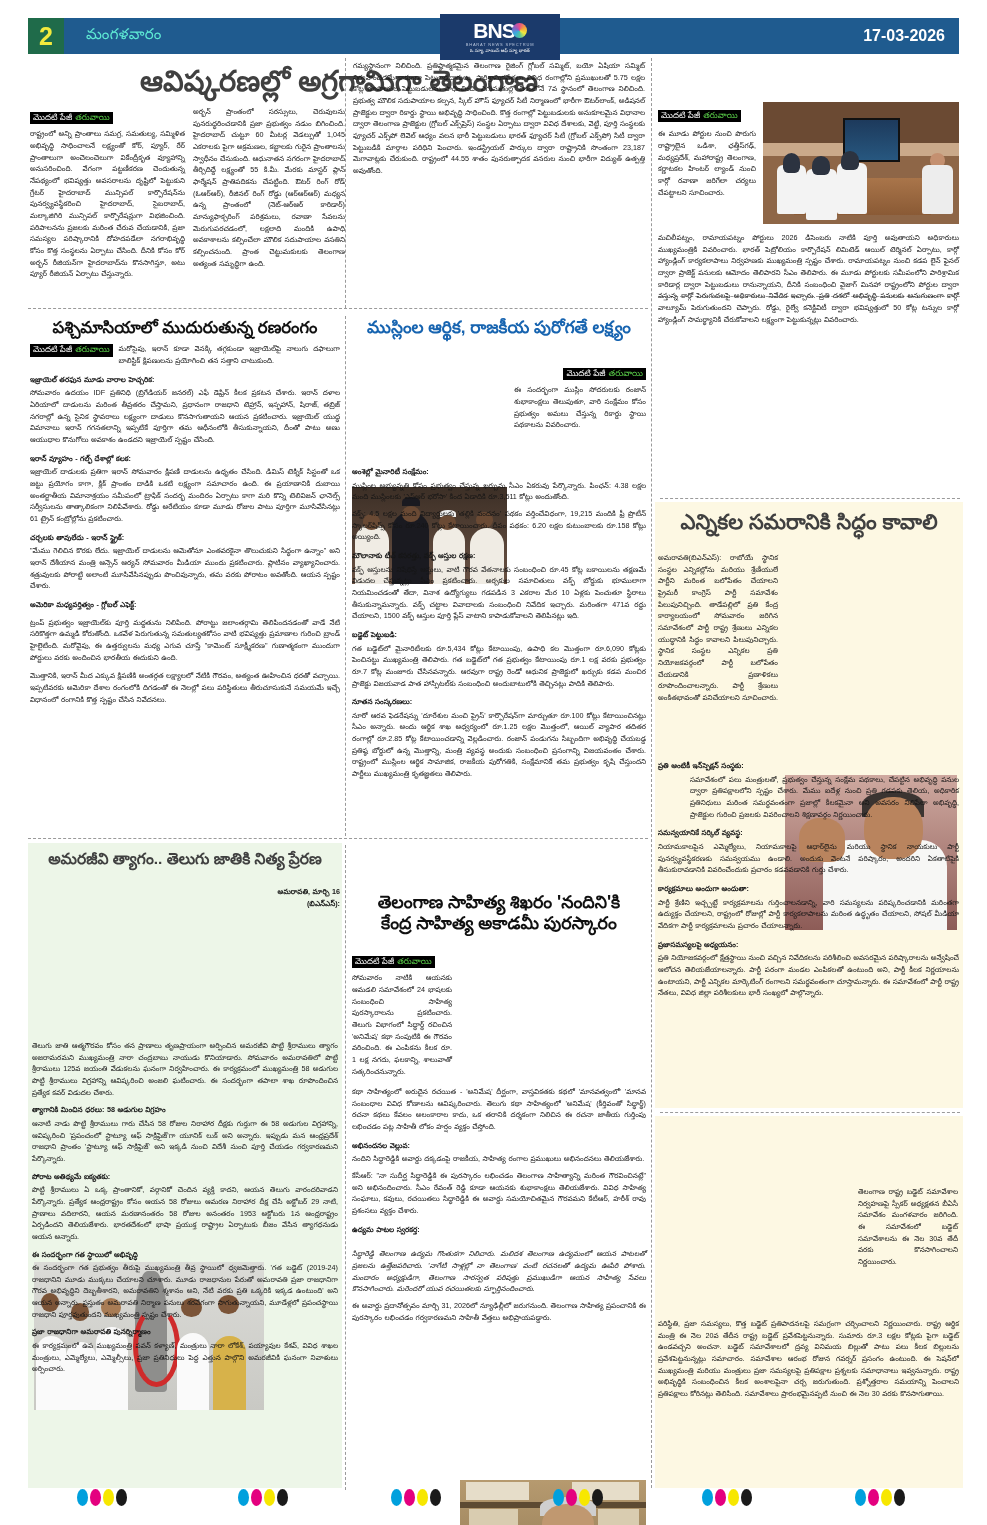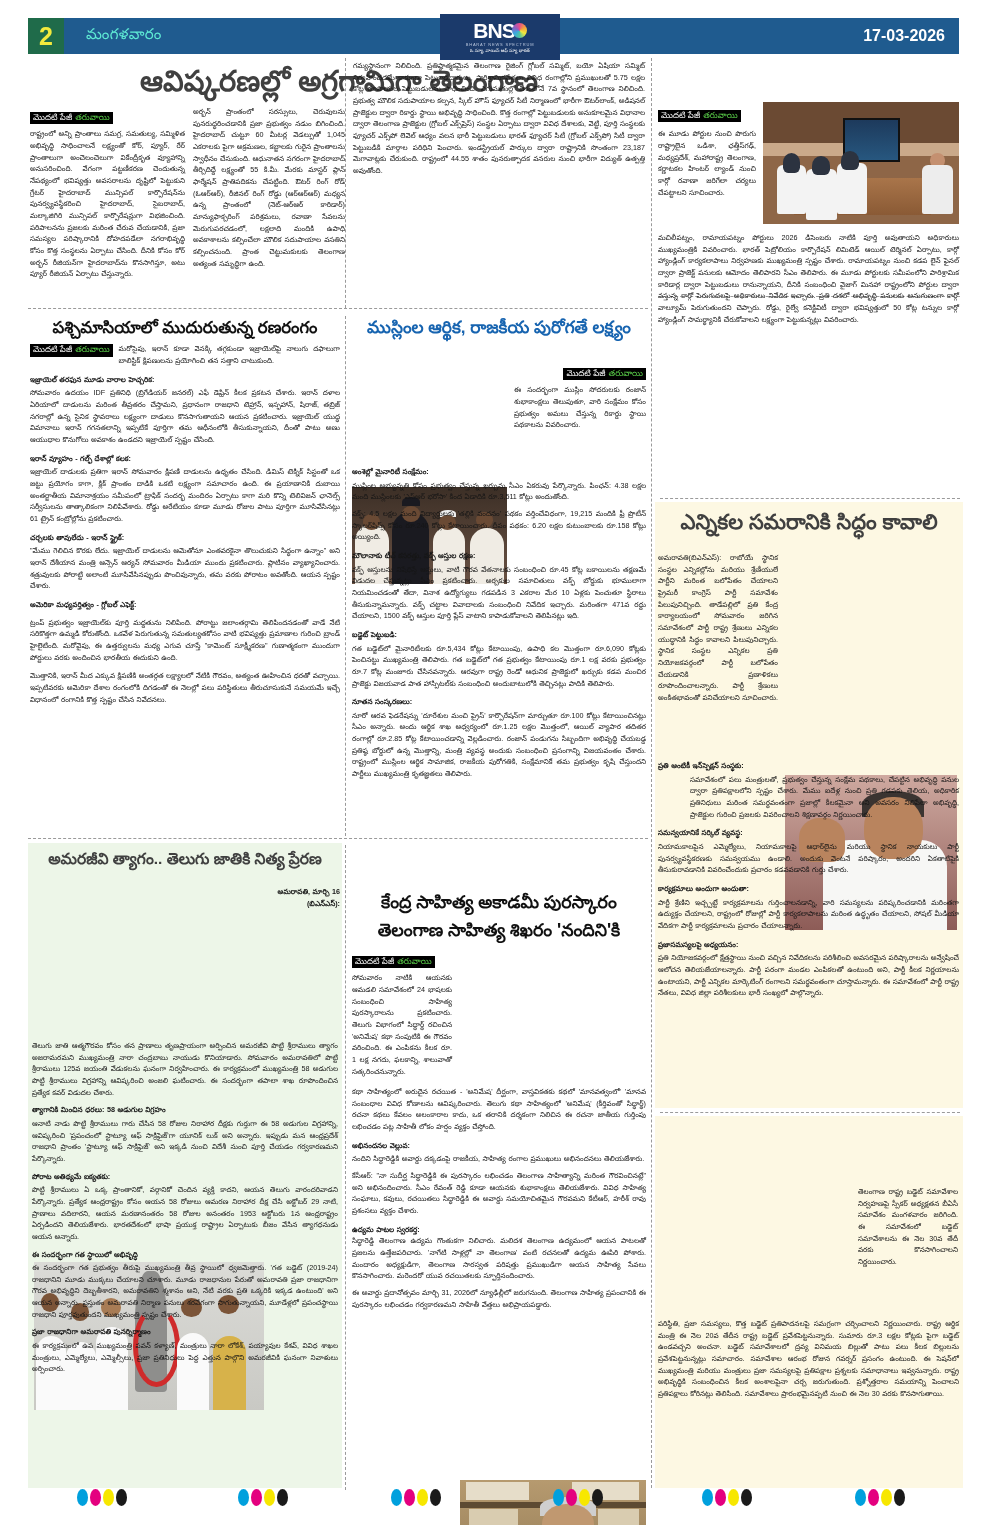--- a/index.html
+++ b/index.html
@@ -291,22 +291,22 @@
     <div class="body-text" style="margin-top:2px;">ఆనాటి నాడు పొట్టి శ్రీరాములు గారు చేసిన 58 రోజుల నిరాహార దీక్షకు గుర్తుగా ఈ 58 అడుగుల విగ్రహాన్ని, ఆవిష్కరించి 'ప్రపంచంలో స్టాట్యూ ఆఫ్ సాక్రిఫైజ్'గా యూనిక్ లుక్ అని అన్నారు. ఇప్పుడు మన ఆంధ్రప్రదేశ్ రాజధాని ప్రాంతం 'స్టాట్యూ ఆఫ్ సాక్రిఫైజ్' అని ఇక్కడి నుంచి విదేశీ నుంచి పూర్తి చేయడం గర్వకారణమని పేర్కొన్నారు.</div>
     <div class="body-text" style="font-weight:bold;margin-top:6px;">పోరాట అతిథ్యమే ఐక్యతకు:</div>
     <div class="body-text" style="margin-top:2px;">పొట్టి శ్రీరాములు ఏ ఒక్క ప్రాంతానికో, వర్గానికో చెందిన వ్యక్తి కాదని, ఆయన తెలుగు వారందరివాడని పేర్కొన్నారు. ప్రత్యేక ఆంధ్రరాష్ట్రం కోసం ఆయన 58 రోజులు ఆమరణ నిరాహార దీక్ష చేసి అక్టోబర్ 29 నాటి, ప్రాణాలు వదిలారని, ఆయన మరణానంతరం 58 రోజుల అనంతరం 1953 అక్టోబరు 1న ఆంధ్రరాష్ట్రం ఏర్పడిందని తెలియజేశారు. భారతదేశంలో భాషా ప్రయుక్త రాష్ట్రాల ఏర్పాటుకు బీజం వేసిన త్యాగధనుడు ఆయన అన్నారు.</div>
     <div class="body-text" style="font-weight:bold;margin-top:6px;">ఈ సందర్భంగా గత స్థాయిలో అభివృద్ధి</div>
     <div class="body-text" style="margin-top:2px;">ఈ సందర్భంగా గత ప్రభుత్వం తీరుపై ముఖ్యమంత్రి తీవ్ర స్థాయిలో ధ్వజమెత్తారు. 'గత బడ్జెట్ (2019-24) రాజధానిని మూడు ముక్కలు చేయాలని చూశారు. మూడు రాజధానుల పేరుతో అమరావతి ప్రజా రాజధానిగా గౌరవ అభివృద్ధిని దెబ్బతీశారని, అమరావతిని శ్మశానం అని, నేటి వరకు ప్రతి ఒక్కరికి ఇక్కడ ఉంటుంది' అని ఆయన అన్నారు. ప్రస్తుతం అమరావతి నిర్మాణ పనులు శరవేగంగా సాగుతున్నాయని, మూడేళ్లలో ప్రపంచస్థాయి రాజధాని పూర్తవుతుందని ముఖ్యమంత్రి స్పష్టం చేశారు.</div>
     <div class="body-text" style="font-weight:bold;margin-top:6px;">ప్రజా రాజధానిగా అమరావతి పునర్నిర్మాణం</div>
     <div class="body-text" style="margin-top:2px;">ఈ కార్యక్రమంలో ఉప ముఖ్యమంత్రి పవన్ కళ్యాణ్, మంత్రులు నారా లోకేశ్, పయ్యావుల కేశవ్, వివిధ శాఖల మంత్రులు, ఎమ్మెల్యేలు, ఎమ్మెల్సీలు, ప్రజా ప్రతినిధులు పెద్ద ఎత్తున పాల్గొని అమరజీవికి ఘనంగా నివాళులు అర్పించారు.</div>
   </div>
 
   <div class="col" style="left:352px;top:892px;width:294px;">
+    <div class="hl hl-black" style="font-size:17.5px;text-align:center;">తెలంగాణ సాహిత్య శిఖరం 'నందిని'కి</div>
     <div class="hl hl-black" style="font-size:17.5px;text-align:center;padding-bottom:7px;">కేంద్ర సాహిత్య అకాడమీ పురస్కారం</div>
-    <div class="hl hl-black" style="font-size:17.5px;text-align:center;">తెలంగాణ సాహిత్య శిఖరం 'నందిని'కి</div>
   </div>
   <div class="photo ph-writer" style="left:460px;top:958px;width:186px;height:120px;">
     <div class="ph-inner">
       <div class="shelf" style="top:18%;"></div>
 
       <div class="books" style="left:3%;top:2%;width:34%;height:15%;"></div>
       <div class="books" style="left:60%;top:2%;width:36%;height:15%;"></div>
       <div class="books" style="left:5%;top:24%;width:26%;height:20%;background:#d9ccb0;"></div>
       <div class="books" style="left:74%;top:24%;width:22%;height:20%;background:#d9ccb0;"></div>
 
@@ -319,21 +319,21 @@
       <span class="b1">మొదటి పేజీ</span><span class="b2">తరువాయి</span>
     </span>
     <div class="body-text" style="margin-top:4px;">సోమవారం నాటికి ఆయనకు ఆమడలి సమావేశంలో 24 భాషలకు సంబంధించి సాహిత్య పురస్కారాలను ప్రకటించారు. తెలుగు విభాగంలో సిద్ధార్థ్ రచించిన 'అనిమేష' కథా సంపుటికి ఈ గౌరవం వరించింది. ఈ ఎంపికను కీలక రూ. 1 లక్ష నగదు, ఫలకాన్ని, శాలువాతో సత్కరించనున్నారు.</div>
   </div>
   <div class="col" style="left:352px;top:1086px;width:294px;">
     <div class="body-text">కథా సాహిత్యంలో అరుదైన రచయిత - 'అనిమేష' దీర్ఘంగా, వాస్తవికతకు కథలో 'మానవత్వంలో' 'మానవ సంబంధాల వివిధ కోణాలను ఆవిష్కరించారు. తెలుగు కథా సాహిత్యంలో 'అనిమేష' (కీర్తివంతో సిద్ధార్థ్) రచనా కథలు కేవలం అలంకారాల కాదు, ఒక తరానికి దర్శకంగా నిలిచిన ఈ రచనా జాతీయ గుర్తింపు లభించడం పట్ల సాహితీ లోకం హర్షం వ్యక్తం చేస్తోంది.</div>
     <div class="body-text" style="font-weight:bold;margin-top:7px;">అభినందనల వెల్లువ:</div>
     <div class="body-text" style="margin-top:2px;">నందిని సిద్ధారెడ్డికి అవార్డు దక్కడంపై రాజకీయ, సాహిత్య రంగాల ప్రముఖులు అభినందనలు తెలియజేశారు.</div>
     <div class="body-text" style="margin-top:5px;">కేసీఆర్: "నా సుదీర్ఘ సిద్ధారెడ్డికి ఈ పురస్కారం లభించడం తెలంగాణ సాహిత్యాన్ని మరింత గౌరవించినట్లే" అని అభినందించారు. సీఎం రేవంత్ రెడ్డి కూడా ఆయనకు శుభాకాంక్షలు తెలియజేశారు. వివిధ సాహిత్య సంఘాలు, కవులు, రచయితలు సిద్ధారెడ్డికి ఈ అవార్డు సమయోచితమైన గౌరవమని కేటీఆర్, హరీశ్ రావు ప్రశంసలు వ్యక్తం చేశారు.</div>
     <div class="body-text" style="font-weight:bold;margin-top:7px;">ఉద్యమ పాటల స్వరకర్త:</div>
-    <div class="body-text" style="margin-top:0;">సిద్ధారెడ్డి తెలంగాణ ఉద్యమ గొంతుకగా నిలిచారు. మలిదశ తెలంగాణ ఉద్యమంలో ఆయన పాటలతో ప్రజలను ఉత్తేజపరిచారు. 'నాగేటి సాళ్లల్లో నా తెలంగాణ' వంటి రచనలతో ఉద్యమ ఊపిరి పోశారు. మందారం అధ్యక్షుడిగా, తెలంగాణ సారస్వత పరిషత్తు ప్రముఖుడిగా ఆయన సాహిత్య సేవలు కొనసాగించారు. మరెందరో యువ రచయితలకు స్ఫూర్తినందించారు.</div>
+    <div class="body-text" style="margin-top:13px;font-style:italic;">సిద్ధారెడ్డి తెలంగాణ ఉద్యమ గొంతుకగా నిలిచారు. మలిదశ తెలంగాణ ఉద్యమంలో ఆయన పాటలతో ప్రజలను ఉత్తేజపరిచారు. 'నాగేటి సాళ్లల్లో నా తెలంగాణ' వంటి రచనలతో ఉద్యమ ఊపిరి పోశారు. మందారం అధ్యక్షుడిగా, తెలంగాణ సారస్వత పరిషత్తు ప్రముఖుడిగా ఆయన సాహిత్య సేవలు కొనసాగించారు. మరెందరో యువ రచయితలకు స్ఫూర్తినందించారు.</div>
     <div class="body-text" style="margin-top:5px;">ఈ అవార్డు ప్రదానోత్సవం మార్చి 31, 2026లో న్యూఢిల్లీలో జరుగనుంది. తెలంగాణ సాహిత్య ప్రపంచానికి ఈ పురస్కారం లభించడం గర్వకారణమని సాహితీ వేత్తలు అభిప్రాయపడ్డారు.</div>
   </div>
 
   <div class="tint-yellow" style="left:655px;top:1116px;width:308px;height:372px;"></div>
   <div class="col" style="left:658px;top:1120px;width:302px;">
   </div>
 
   <div class="col" style="left:858px;top:1186px;width:100px;">
     <div class="body-text">తెలంగాణ రాష్ట్ర బడ్జెట్ సమావేశాల నిర్వహణపై స్పీకర్ అధ్యక్షతన బీఏసీ సమావేశం మంగళవారం జరిగింది. ఈ సమావేశంలో బడ్జెట్ సమావేశాలను ఈ నెల 30వ తేదీ వరకు కొనసాగించాలని నిర్ణయించారు.</div>
   </div>

